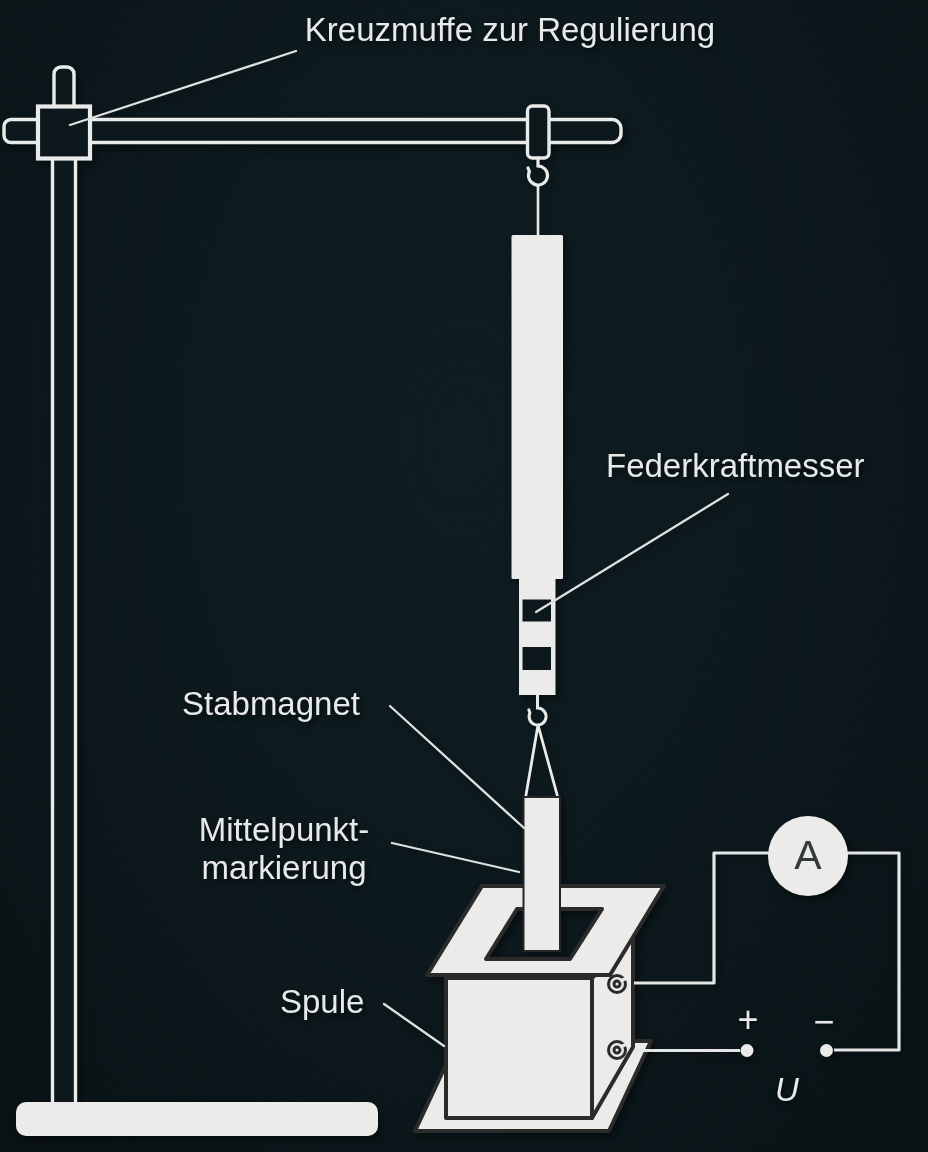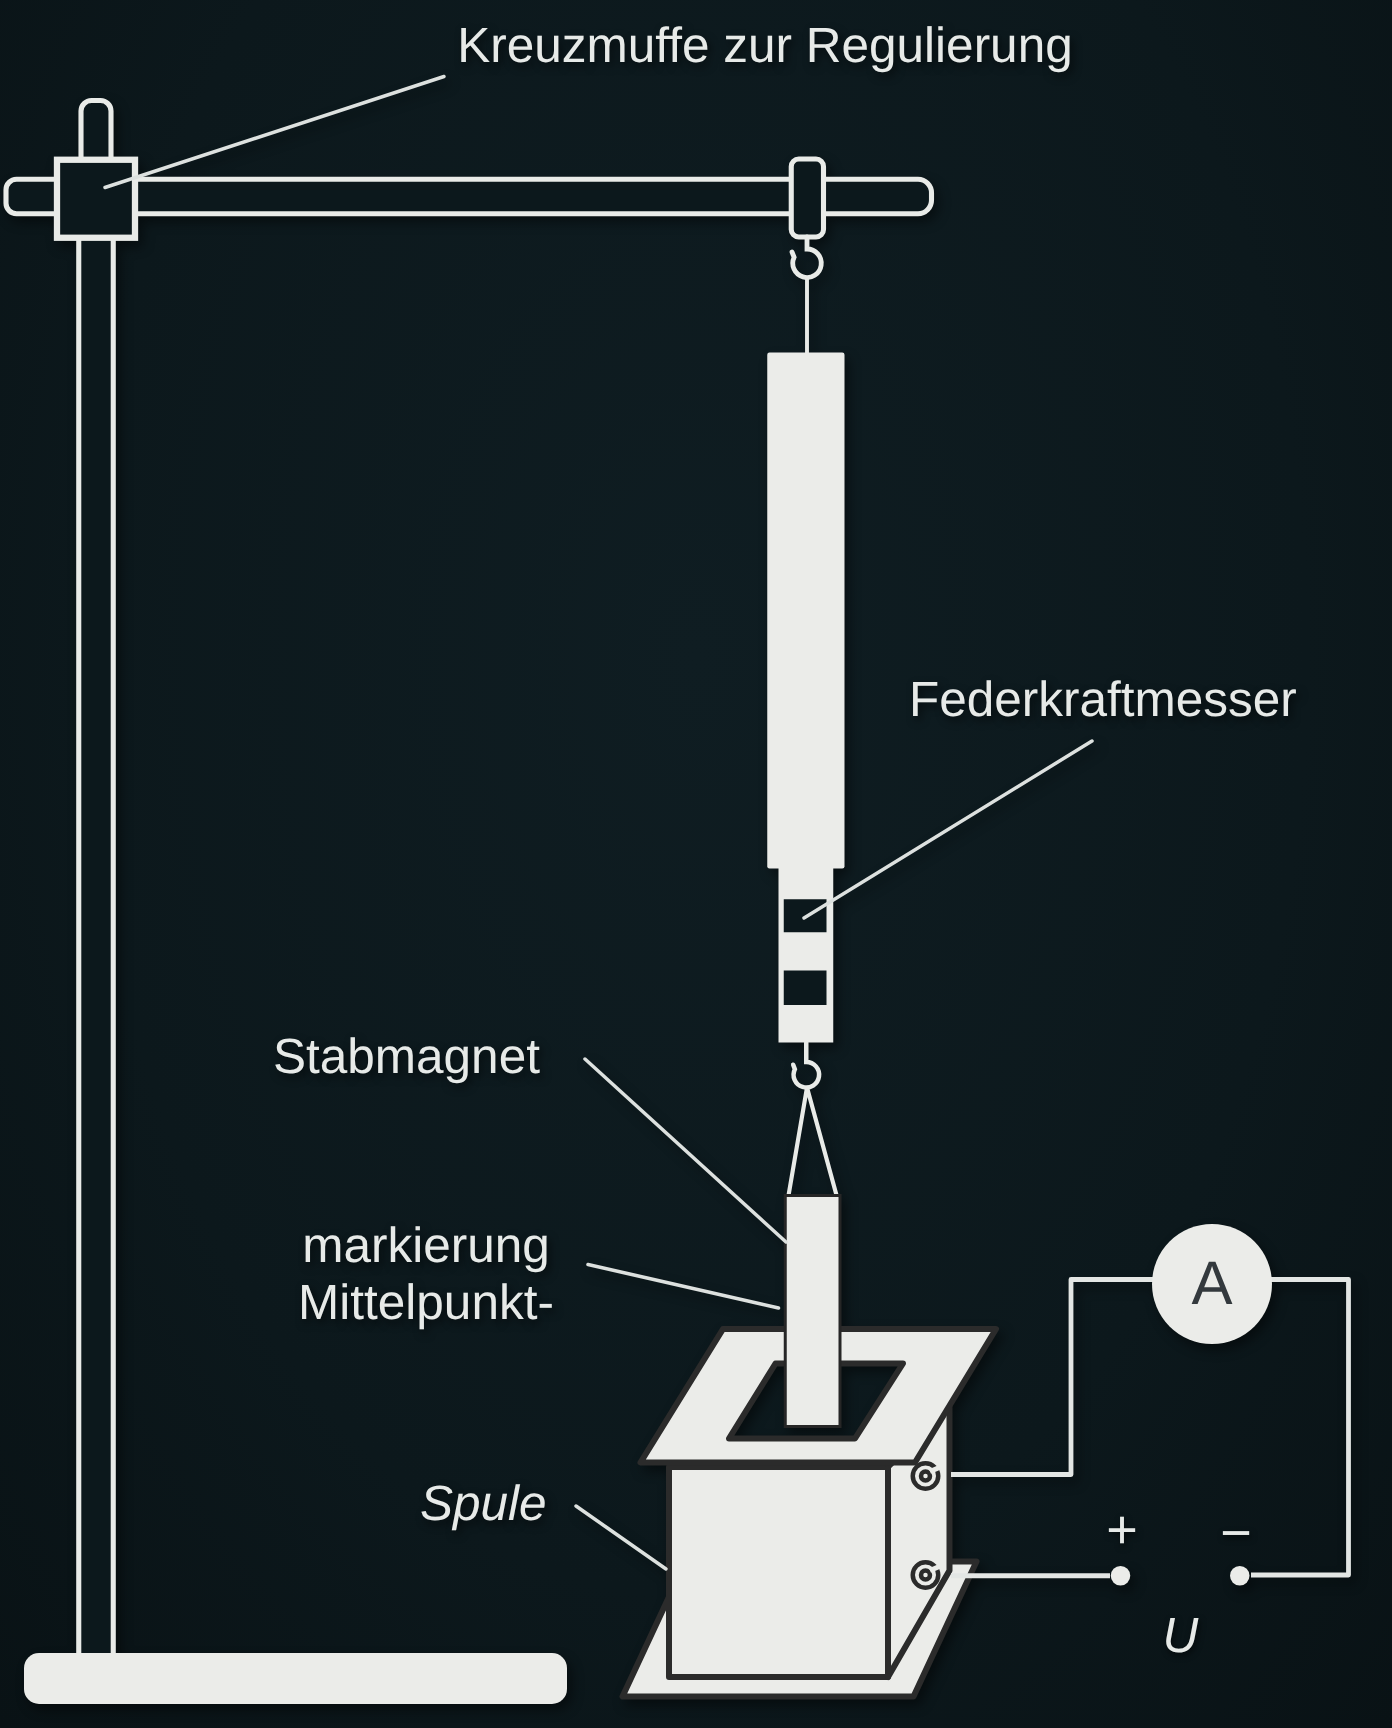--- a/index.html
+++ b/index.html
@@ -21,21 +21,21 @@
   }
   .sign{position:absolute;width:44px;text-align:center;font-size:36px;line-height:40px;
         color:#e7eae8;text-shadow:1px 2px 4px rgba(0,0,0,0.6);}
   .sign.plus{left:726px;top:1000px;}
   .sign.minus{left:802px;top:1002px;}
   .sign.volt{left:765px;top:1070px;font-size:33px;font-style:italic;}
   .kreuz{left:246px;top:10px;width:528px;}
   .feder{left:606px;top:446px;}
   .stab{left:182px;top:684px;}
   .mittel{left:160px;top:811px;width:248px;line-height:38px;}
-  .spule{left:280px;top:982px;font-style:italic;}
+  .spule{left:280px;top:982px;}
 </style>
 </head>
 <body>
 
 <div id="stage">
 
   <svg class="art" width="928" height="1152" viewBox="0 0 928 1152">
 
     <g fill="#0c181c" stroke="#e9ebe8" stroke-width="3.4">
 
@@ -110,22 +110,22 @@
 
   <div class="lbl center kreuz">
     <div>Kreuzmuffe zur Regulierung</div>
   </div>
 
   <div class="lbl stab">Stabmagnet</div>
 
   <div class="lbl feder">Federkraftmesser</div>
 
   <div class="lbl center mittel">
+    <div>Mittelpunkt-</div>
     <div>markierung</div>
-    <div>Mittelpunkt-</div>
   </div>
 
   <div class="lbl spule">Spule</div>
 
   <div class="ammeter-letter">A</div>
 
   <div class="sign plus">+</div>
 
   <div class="sign minus">−</div>
 

